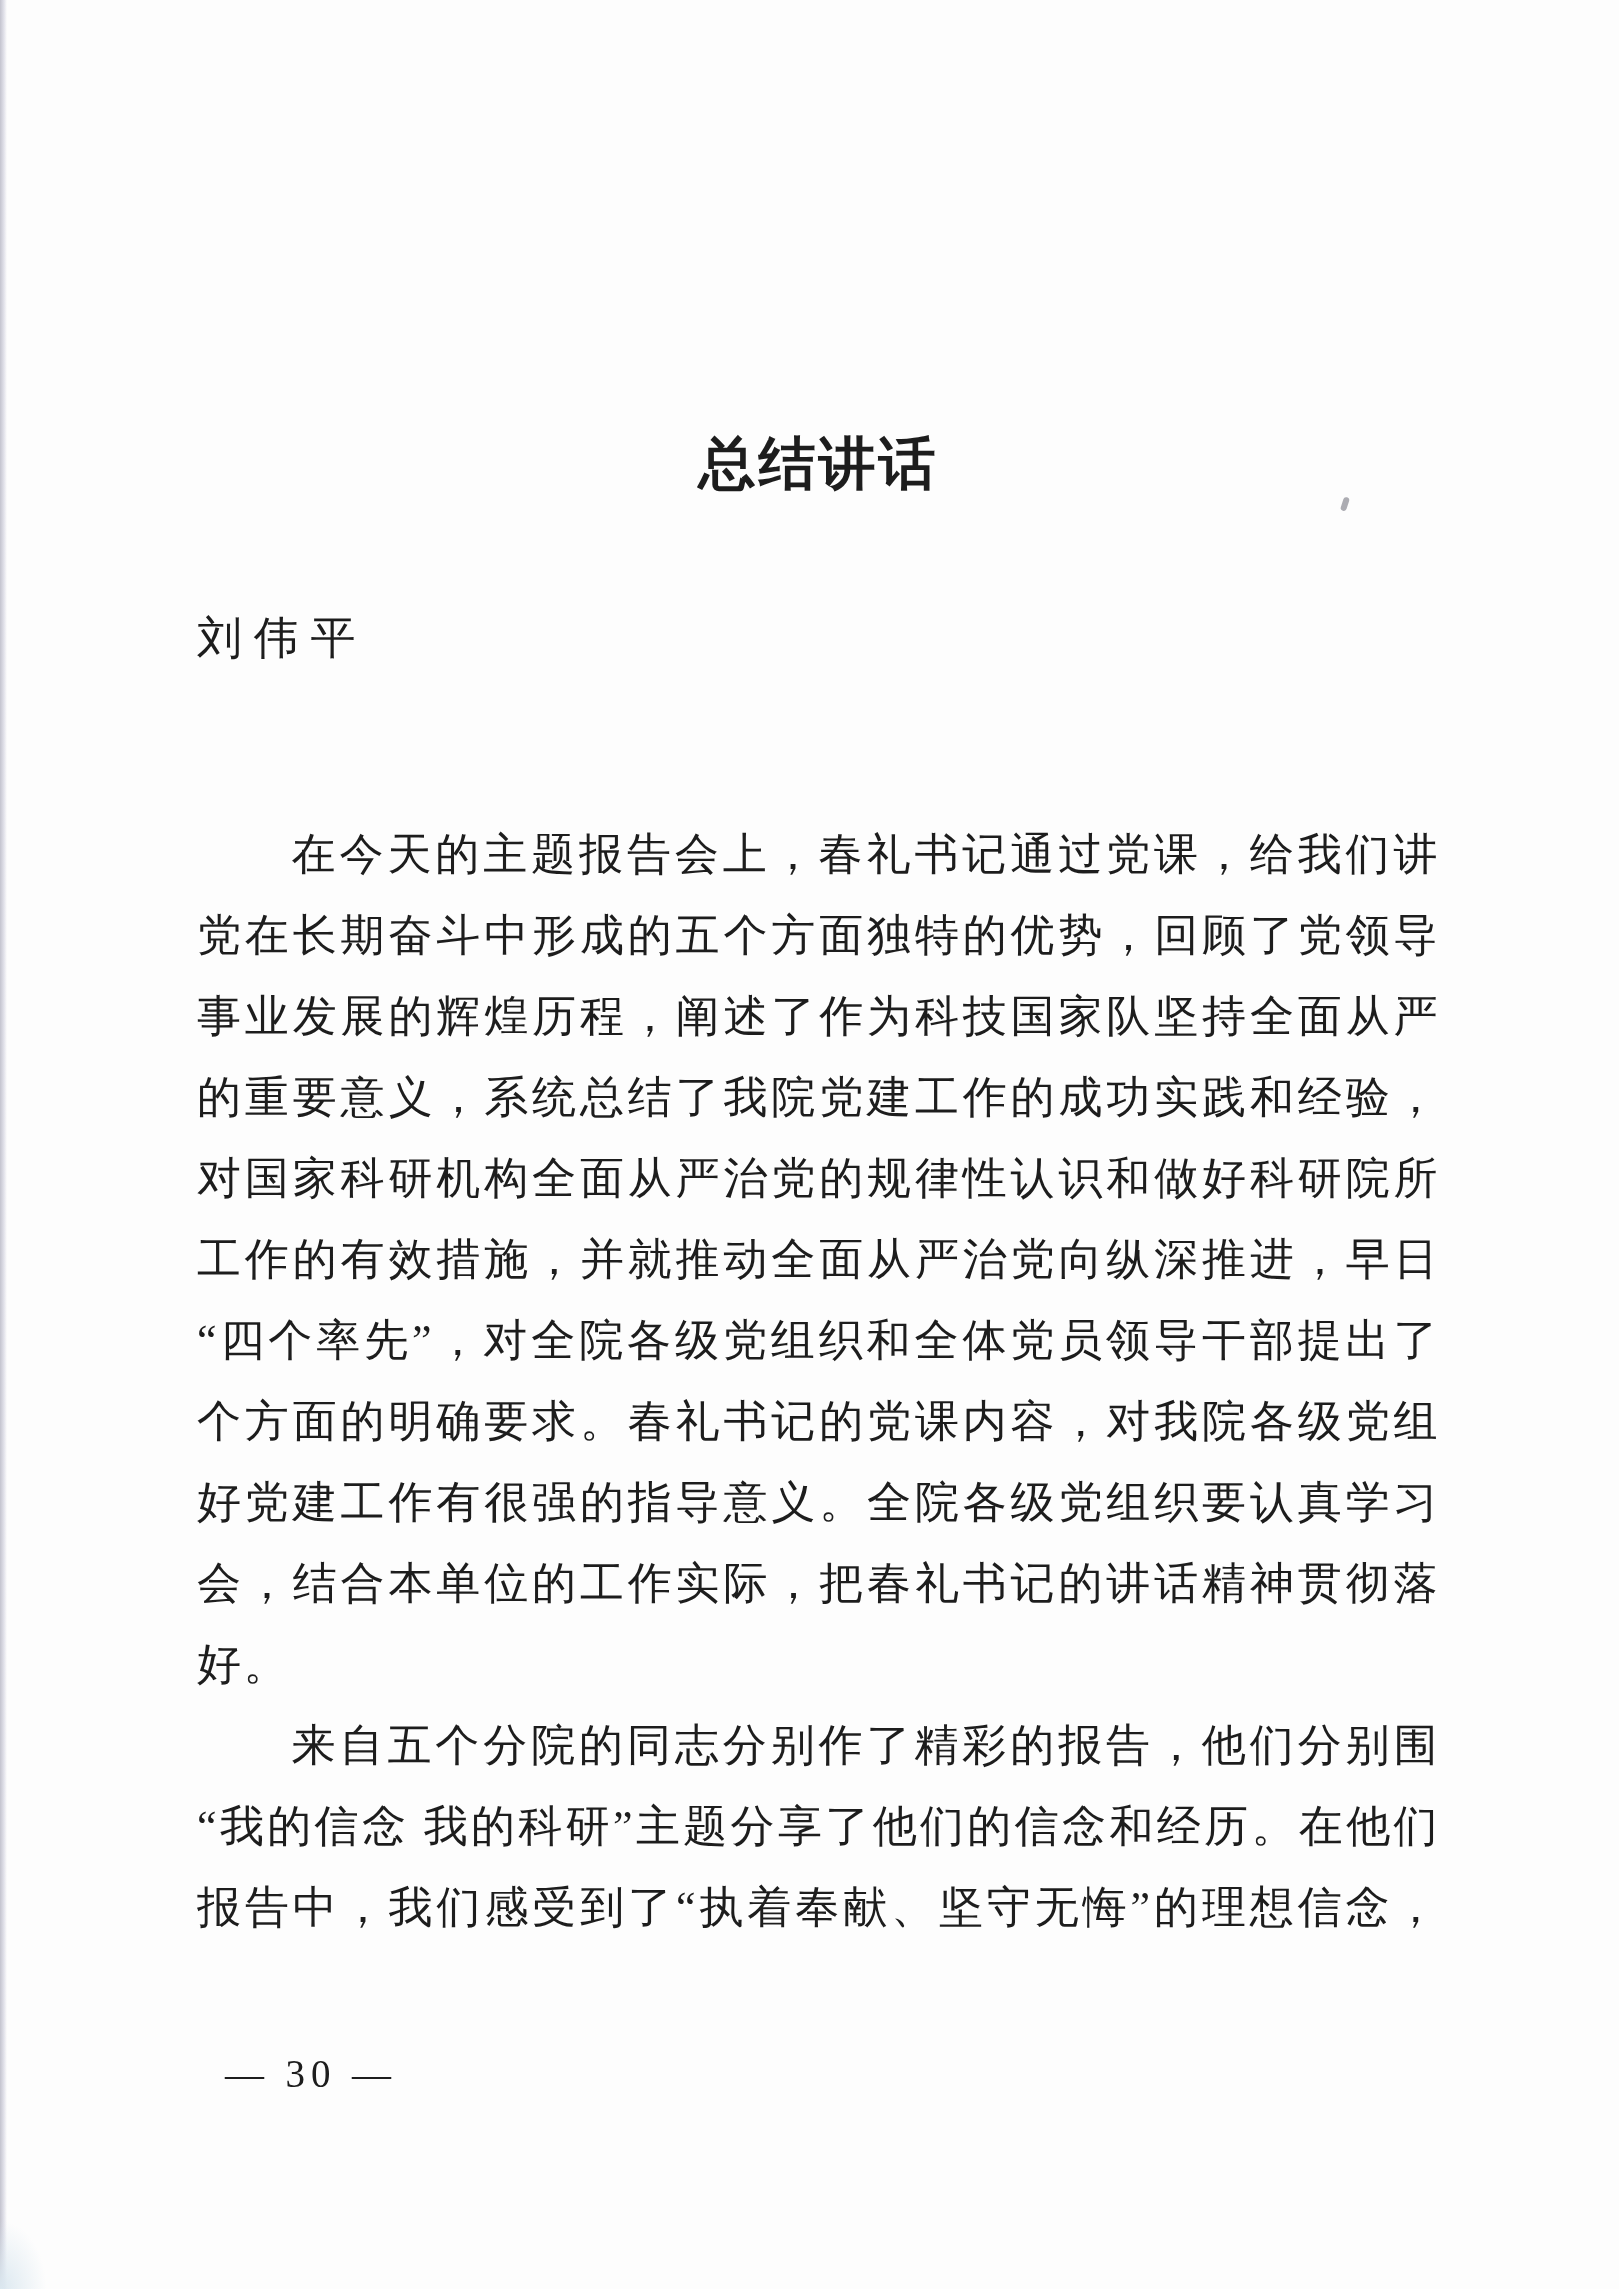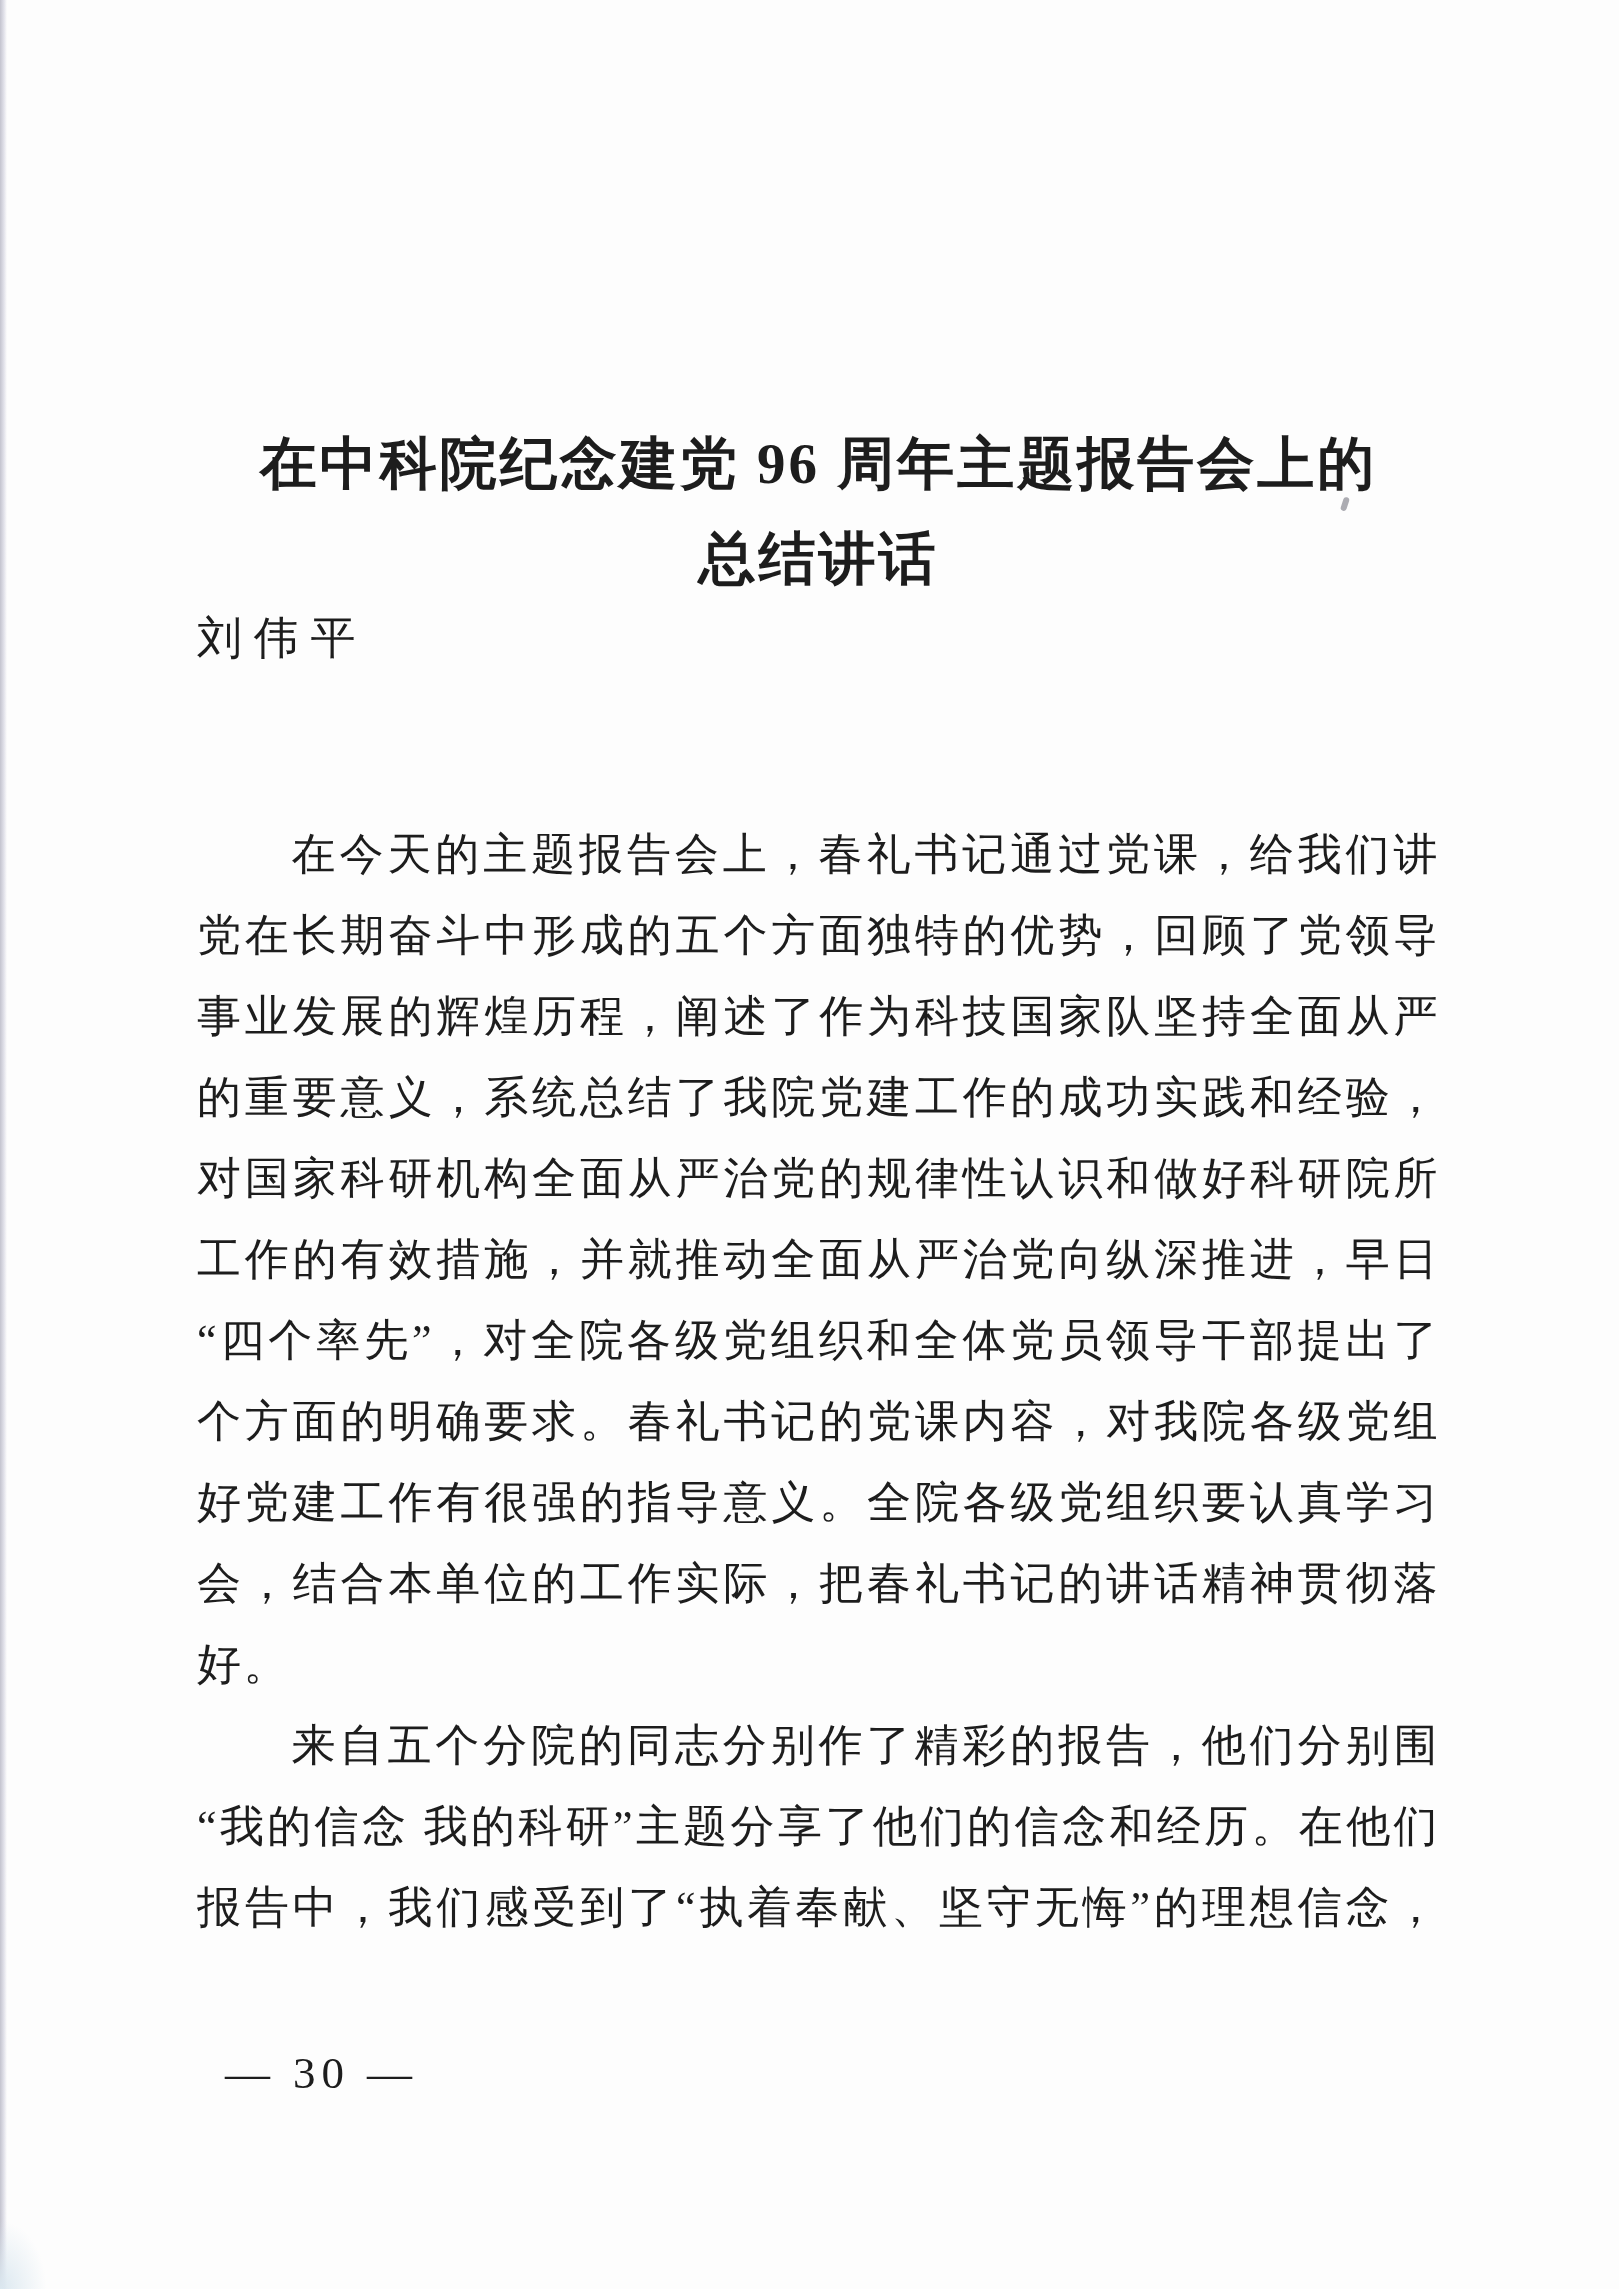--- a/index.html
+++ b/index.html
@@ -71,37 +71,36 @@
     font-size: 44px;
     line-height: 81px;
     letter-spacing: 2.5px;
   }
   .line { height: 81px; overflow: hidden; }
   .line.just { text-align: justify; text-align-last: justify; }
   .line.indent { text-indent: 2.15em; }
   .page-number {
     position: absolute;
     left: 225px; top: 2045px;
-    font-size: 45px;
+    font-size: 39px;
     line-height: 57px;
     letter-spacing: 5.9px;
     white-space: nowrap;
   }
 </style>
 </head>
 <body>
 
 <div class="page">
 
   <div class="edge-line"></div>
   <div class="corner-smudge"></div>
   <div class="scan-speck"></div>
 
   <div class="column doc-title">
-    <div>在中科院纪念建党 96 周年主题报告会上的</div>
     <div>总结讲话</div>
   </div>
 
   <div class="column byline-author">刘伟平</div>
 
 
   <div class="column body-text">
     <div class="line indent just">在今天的主题报告会上，春礼书记通过党课，给我们讲述了</div>
     <div class="line just">党在长期奋斗中形成的五个方面独特的优势，回顾了党领导科技</div>
     <div class="line just">事业发展的辉煌历程，阐述了作为科技国家队坚持全面从严治党</div>

